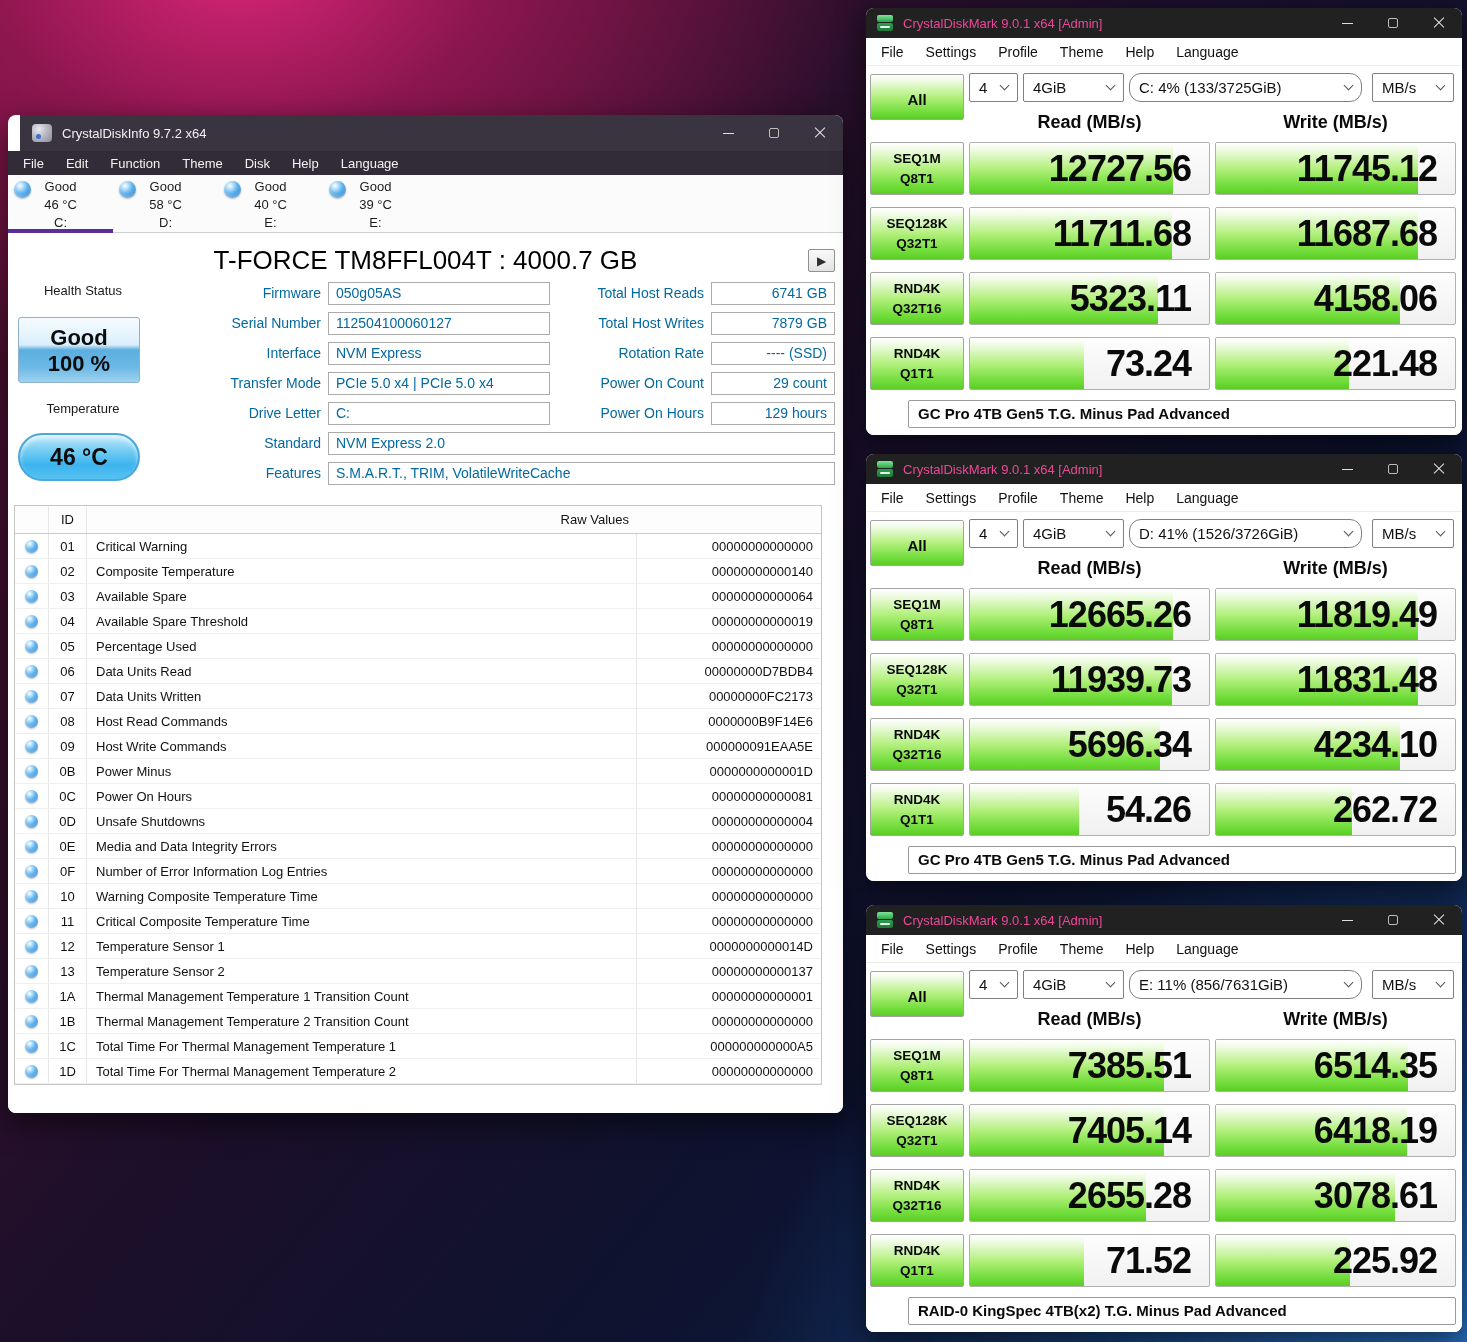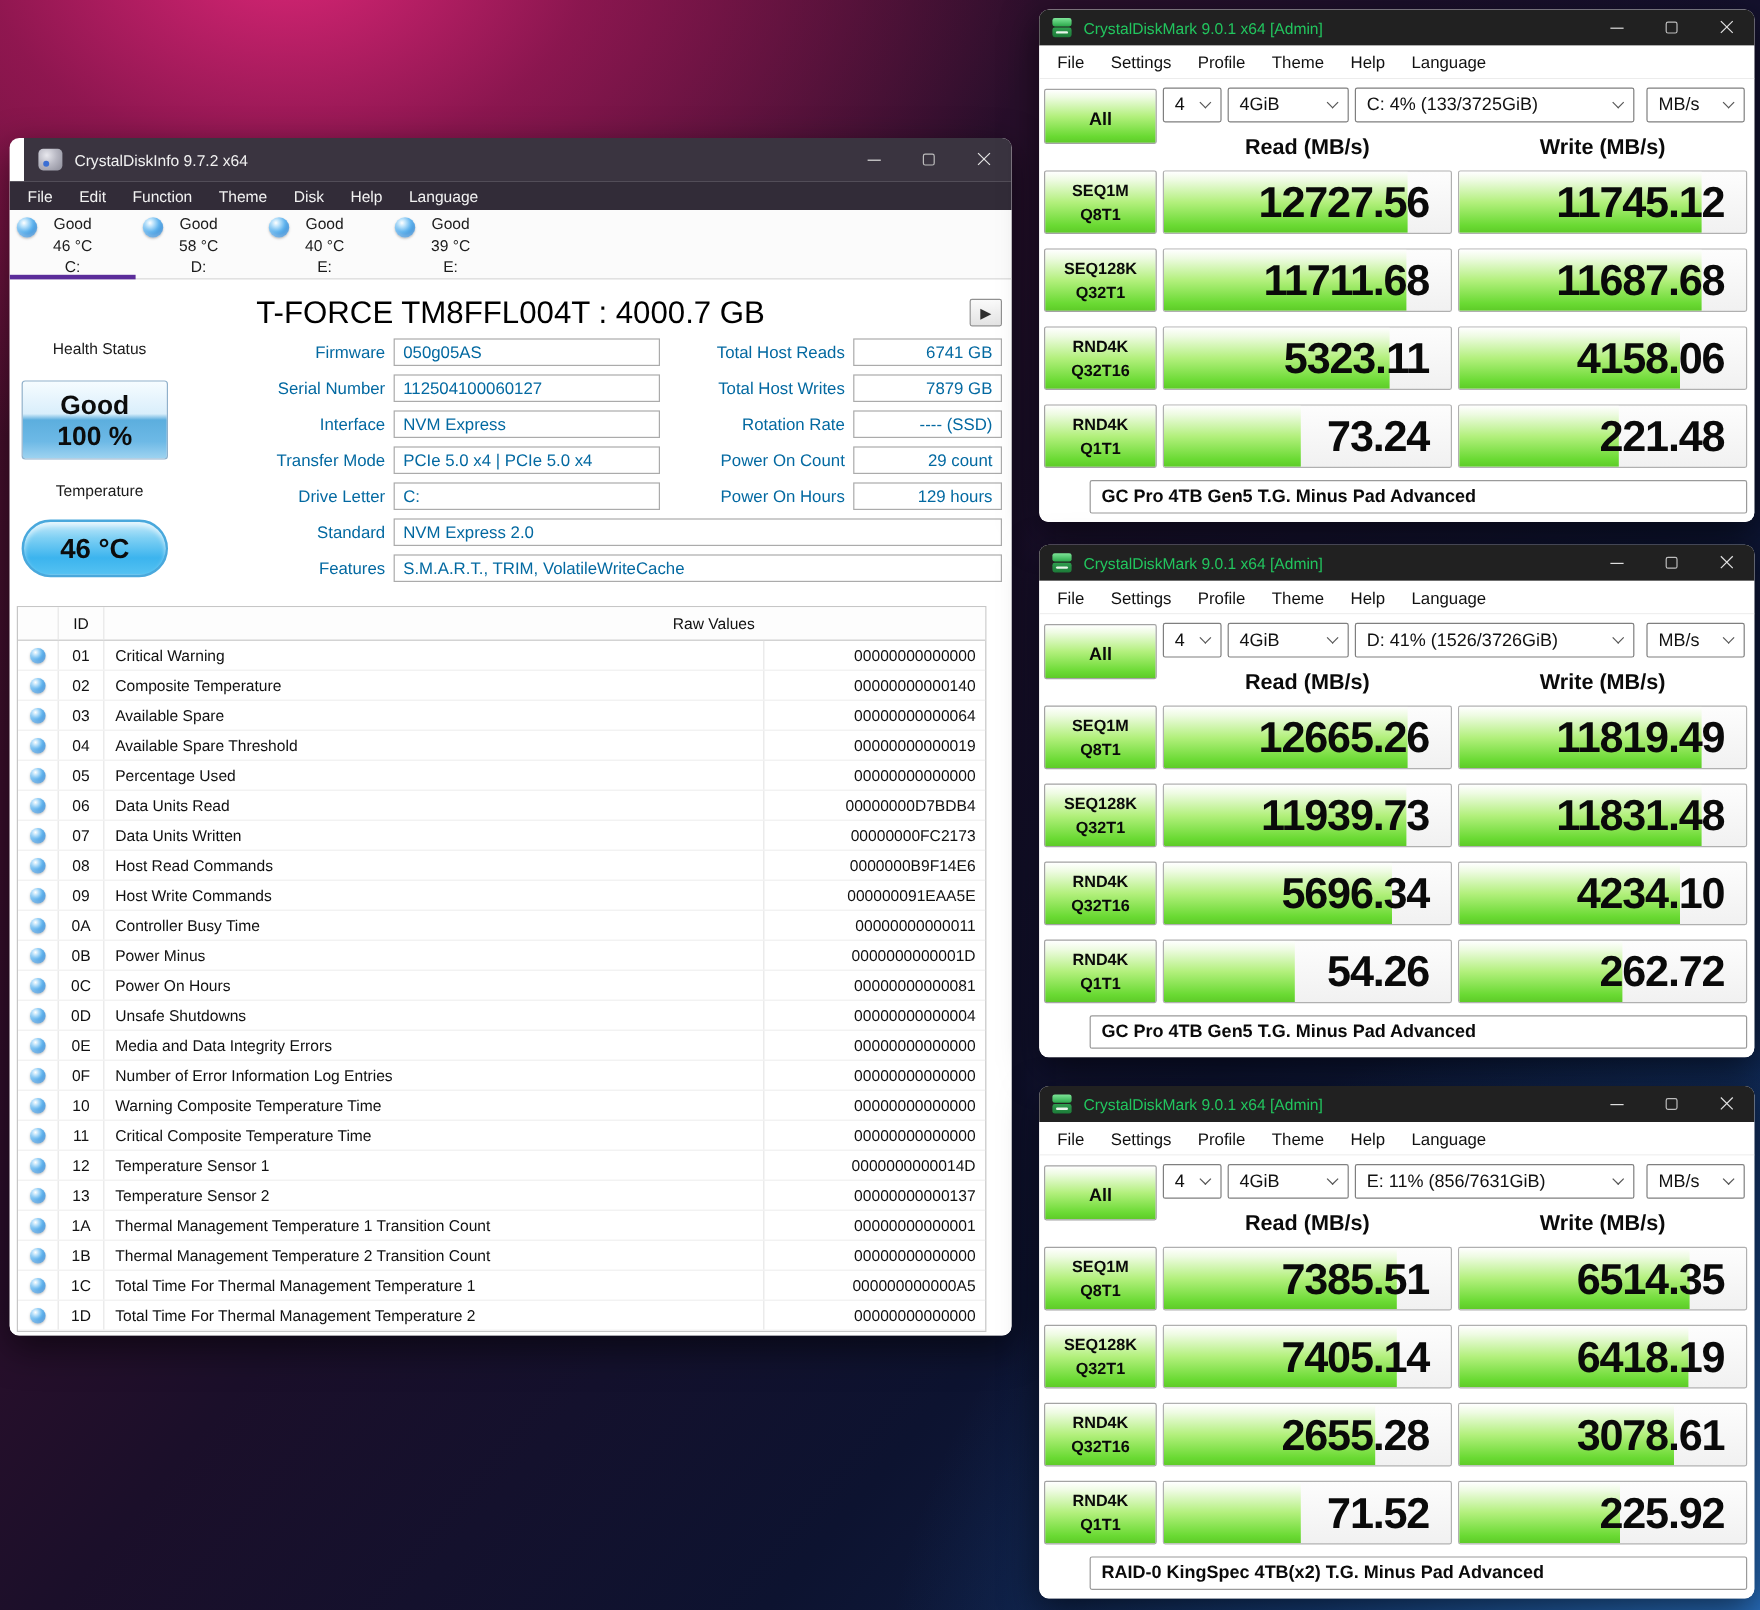--- a/index.html
+++ b/index.html
@@ -67,40 +67,40 @@
   .srow { display:grid; grid-template-columns:34px 38px 550px 1fr; align-items:center; height:25px; border-bottom:1px solid #efefef; }
   .srow.head { height:28px; border-bottom:1px solid #c9c9c9; background:#fdfdfd; }
   .srow > div { height:100%; display:flex; align-items:center; }
   .sc-orb { justify-content:center; border-right:1px solid #e7e7e7; }
   .sc-id  { justify-content:center; border-right:1px solid #e7e7e7; }
   .sc-name{ padding-left:9px; border-right:1px solid #e7e7e7; }
   .sc-raw { justify-content:flex-end; padding-right:8px; }
 
   
   .cdm { left:866px; width:596px; height:427px; }
-  .cdm-titlebar { height:30px; background:#212121; display:flex; align-items:center; color:#22c55e; }
+  .cdm-titlebar { height:30px; background:#212121; display:flex; align-items:center; color:#ec4899; }
   .cdm-icon { width:18px; height:18px; margin-left:10px; position:relative; }
   .cdm-icon .di-top { position:absolute; top:1px; left:1px; right:1px; height:7px; border-radius:2px;
     background:linear-gradient(180deg,#7ee598,#2aa84a); }
   .cdm-icon .di-bot { position:absolute; bottom:1px; left:1px; right:1px; height:8px; border-radius:2px;
     background:linear-gradient(180deg,#2f9e4f,#1c7a38); }
   .cdm-icon .di-bot::after { content:""; position:absolute; left:3px; right:3px; top:3px; height:2px; background:#e8f5ea; border-radius:1px; }
   .cdm-title { font-size:13px; margin-left:9px; }
   .cdm-menubar { height:28px; background:#fff; display:flex; align-items:center; font-size:14px; color:#111; padding-left:4px; border-bottom:1px solid #ececec; }
   .cdm-body { position:absolute; top:58px; left:0; right:0; bottom:0; background:#fff; }
   .green-grad { background:linear-gradient(180deg,#ffffff 0%,#eefbe2 14%,#b3f07d 50%,#6ada33 88%,#5ecb28 100%); }
   .allbtn { position:absolute; left:4px; top:8px; width:94px; height:46px; border:1px solid #a3a3a3; border-radius:2px;
     text-align:center; font-size:15px; font-weight:bold; color:#0a0a0a; padding-top:16px; }
   .sel { position:absolute; top:7px; height:29px; border:1px solid #7f7f7f; border-radius:2px; background:#fff;
     display:flex; align-items:center; font-size:15px; color:#111; padding-left:9px; }
   .sel .chev { margin-left:auto; width:7px; height:7px; border-left:1.5px solid #555; border-bottom:1.5px solid #555;
     transform:rotate(-45deg); margin-right:9px; margin-top:-4px; }
   .sel-count { left:103px; width:49px; }
   .sel-size  { left:157px; width:101px; }
-  .sel-target{ left:263px; width:233px; }
+  .sel-target{ left:263px; width:233px;border-radius:12px; }
   .sel-target span:first-child { overflow:hidden; white-space:nowrap; max-width:200px; }
   .sel-unit  { left:506px; width:82px; }
   .colhdr { position:absolute; top:46px; width:241px; text-align:center; font-size:18px; font-weight:bold; color:#0a0a0a; }
   .hdr-read { left:103px; } .hdr-write { left:349px; }
   .brows { position:absolute; top:76px; left:0; right:0; }
   .brow { position:relative; height:53px; margin-bottom:12px; }
   .tbtn { position:absolute; left:4px; top:0; width:94px; height:53px; border:1px solid #a3a3a3; border-radius:2px;
     text-align:center; font-size:13.5px; font-weight:bold; color:#0a0a0a; padding-top:6px; line-height:20px; }
   .cell { position:absolute; top:0; height:53px; width:241px; border:1px solid #b0b0b0; border-radius:2px;
     background:linear-gradient(180deg,#fdfdfd,#f1f1f1); overflow:hidden; }
@@ -308,28 +308,20 @@
             <span class="orb small"></span>
           </div>
     <div class="sc-id t-id">09</div>
     <div class="sc-name t-name">Host Write Commands</div>
     <div class="sc-raw t-raw">000000091EAA5E</div>
   </div>
         <div class="srow">
     <div class="sc-orb">
             <span class="orb small"></span>
           </div>
-    <div class="sc-id t-id">0A</div>
-    <div class="sc-name t-name">Controller Busy Time</div>
-    <div class="sc-raw t-raw">00000000000011</div>
-  </div>
-        <div class="srow">
-    <div class="sc-orb">
-            <span class="orb small"></span>
-          </div>
     <div class="sc-id t-id">0B</div>
     <div class="sc-name t-name">Power Minus</div>
     <div class="sc-raw t-raw">0000000000001D</div>
   </div>
         <div class="srow">
     <div class="sc-orb">
             <span class="orb small"></span>
           </div>
     <div class="sc-id t-id">0C</div>
     <div class="sc-name t-name">Power On Hours</div>

